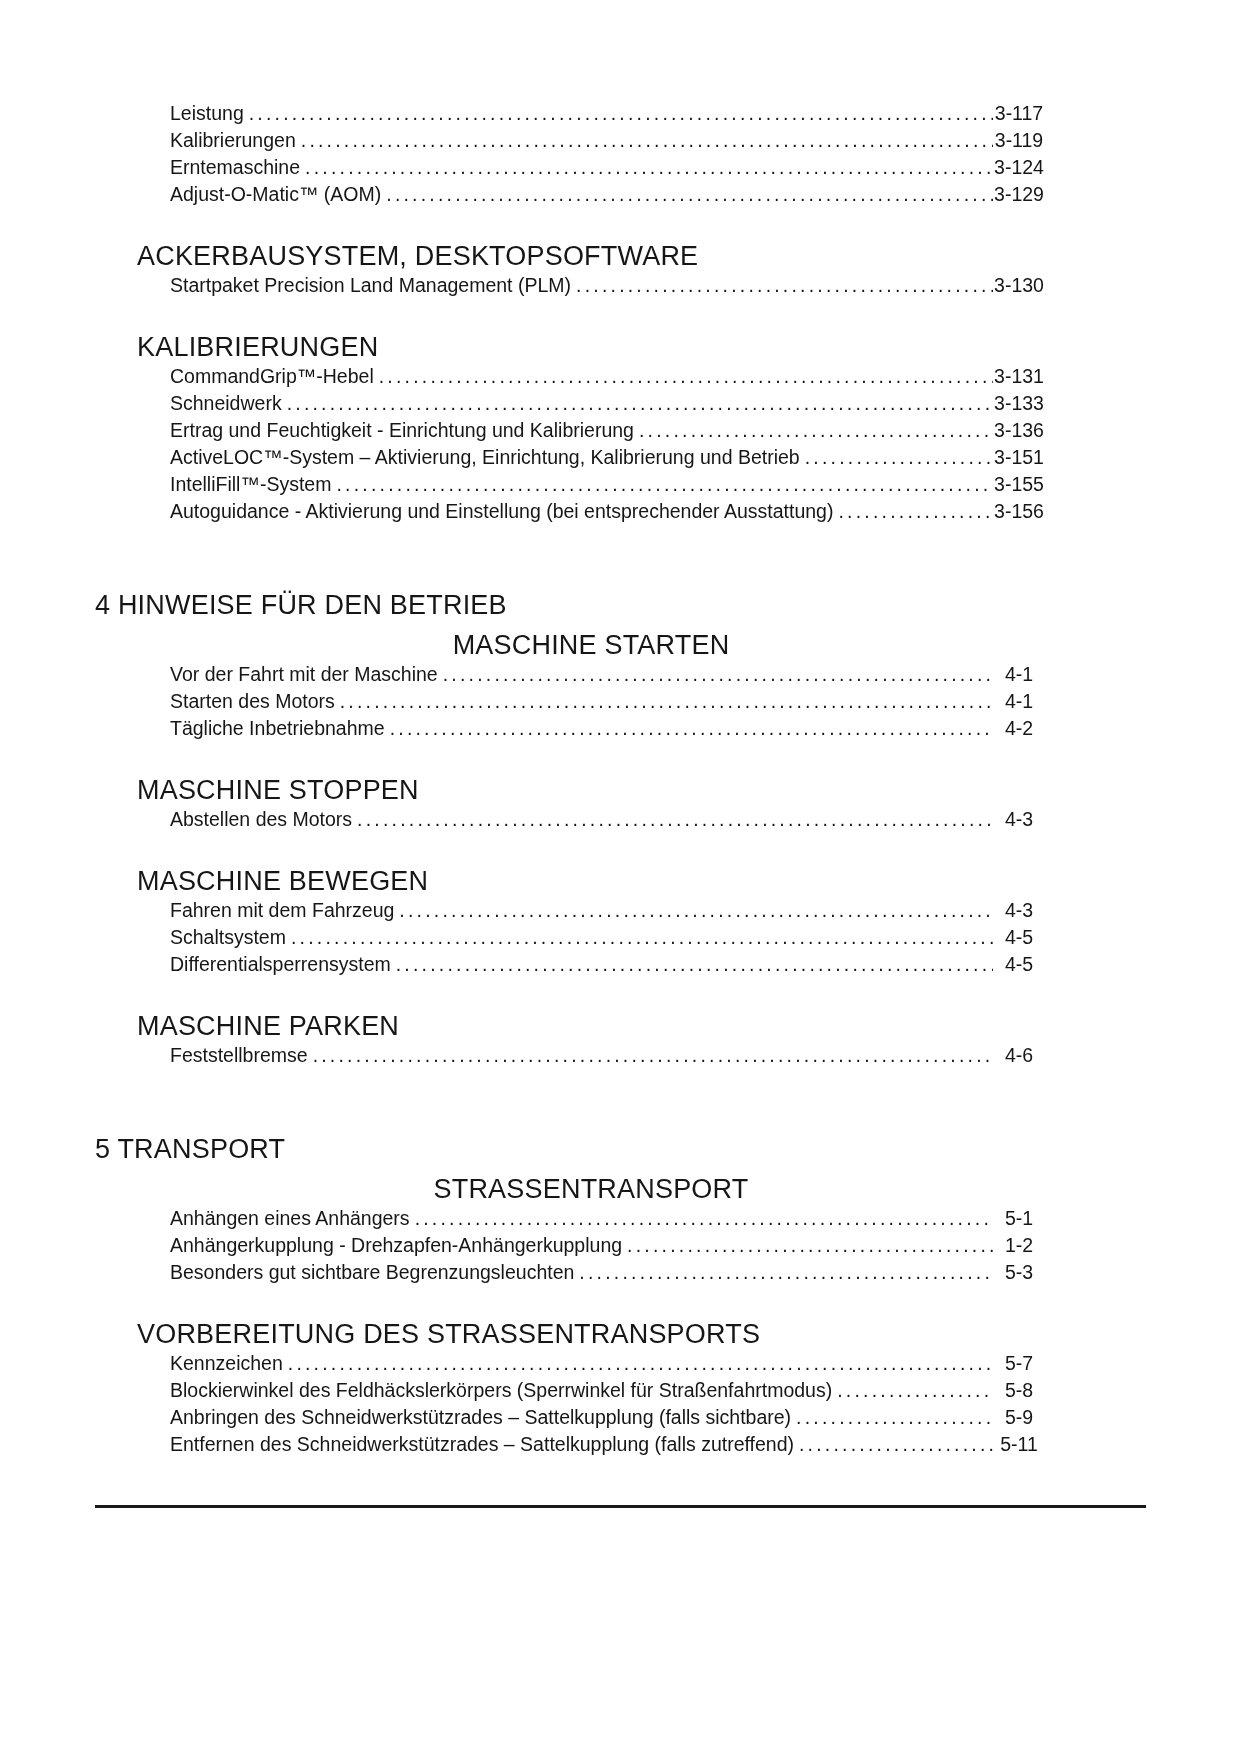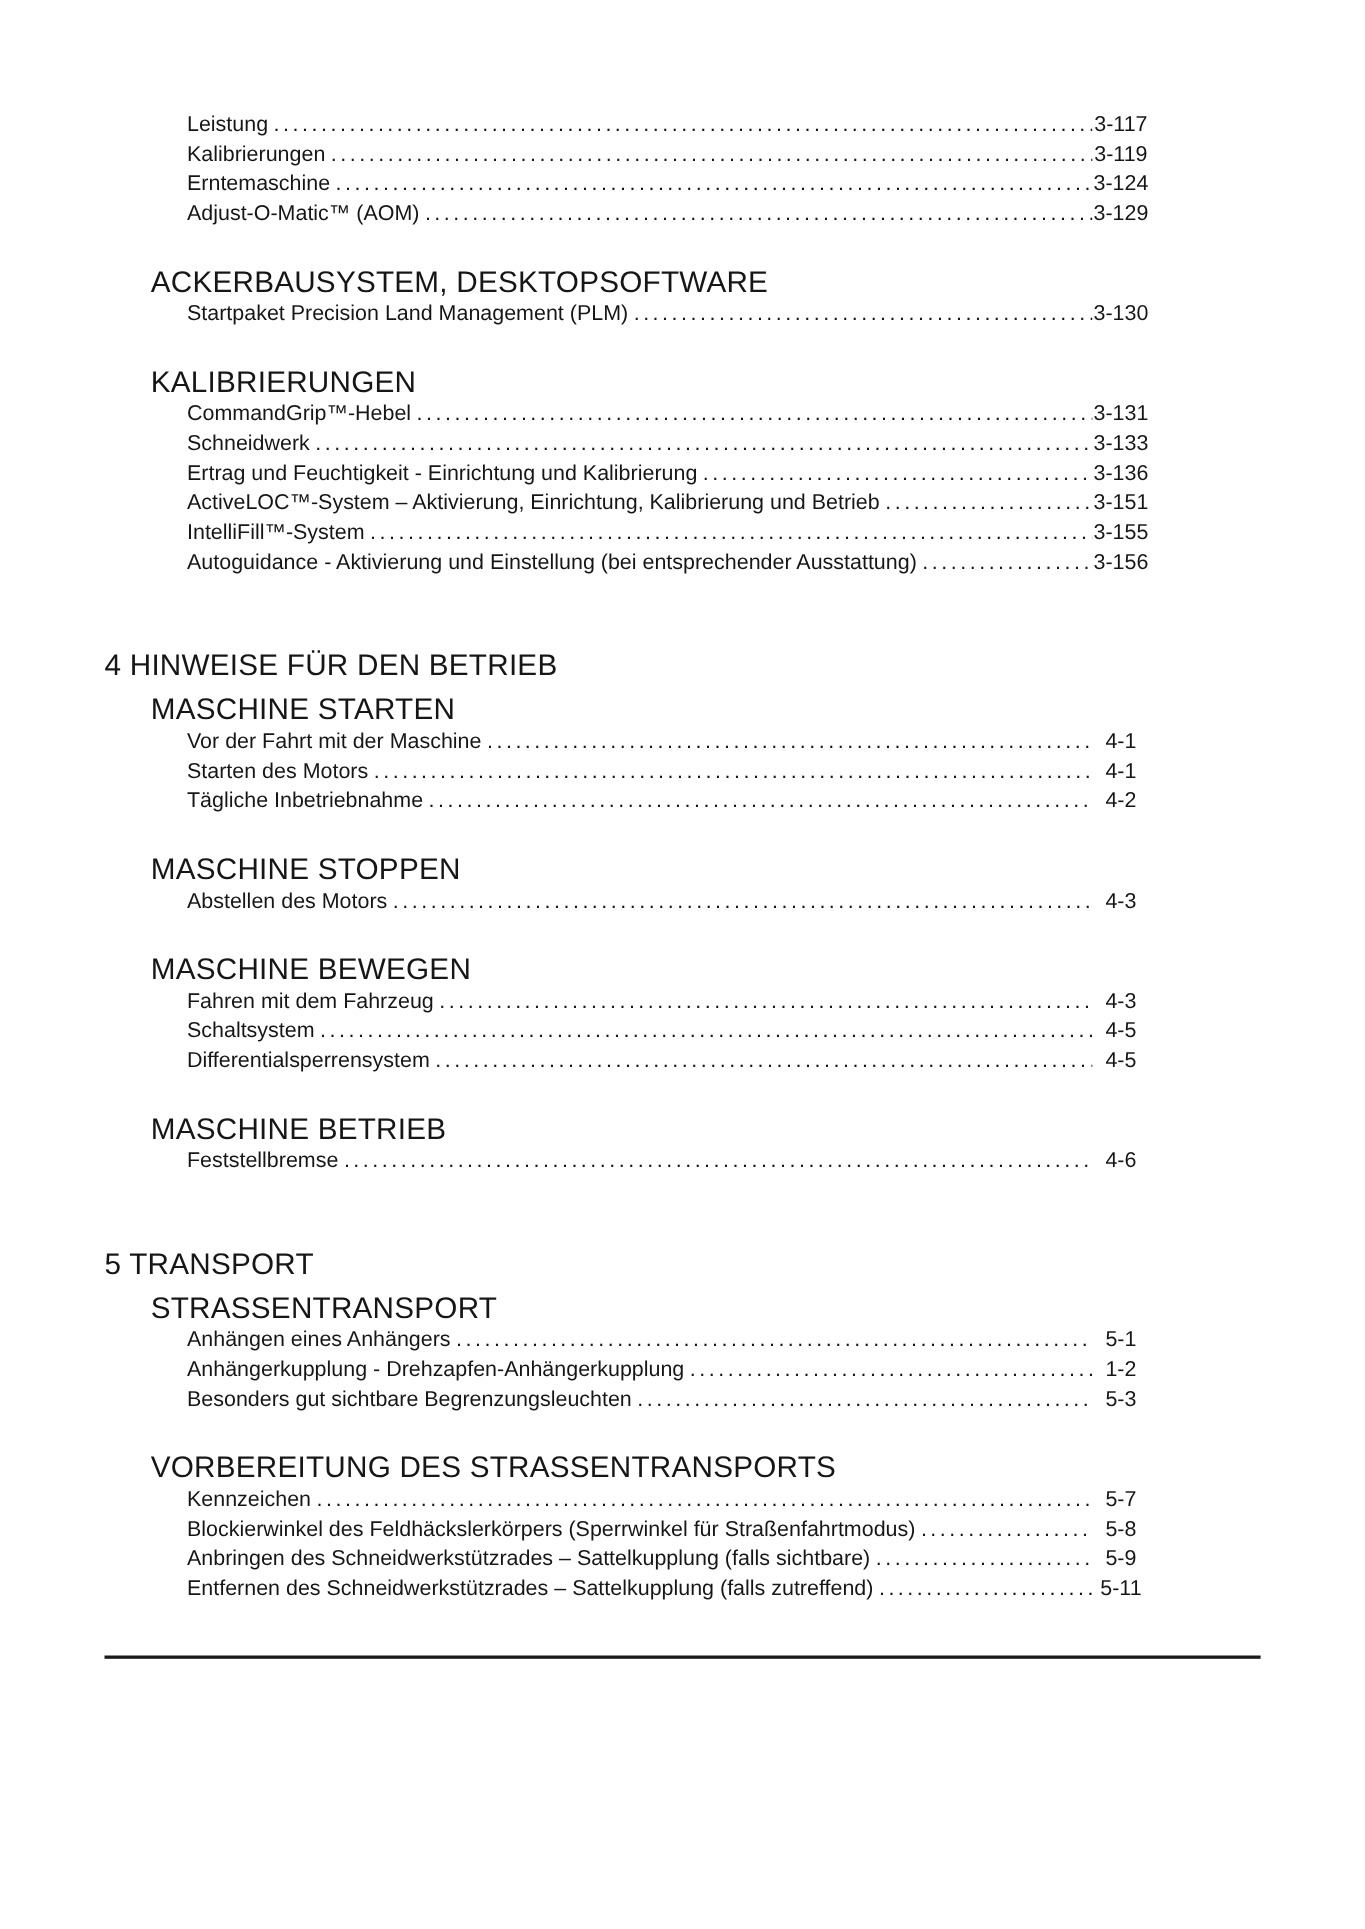--- a/index.html
+++ b/index.html
@@ -38,20 +38,21 @@
   .toc-section {
     font-size: 27px;
     line-height: 32px;
     margin-top: 32px;
     margin-left: 42px;
     letter-spacing: 0.2px;
     white-space: nowrap;
   }
   .toc-chapter + .toc-section {
     margin-top: 8px;
+    text-align: center;
   }
   .toc-group {
     margin-left: 75px;
   }
   .toc-entry {
     display: flex;
     align-items: baseline;
     font-size: 19.5px;
     line-height: 27px;
     height: 27px;
@@ -189,21 +190,21 @@
           <span class="toc-label">Schaltsystem</span>
           <span class="toc-dots">........................................................................................................................................................................................................</span>
           <span class="toc-page">4-5</span>
         </div>
         <div class="toc-entry">
           <span class="toc-label">Differentialsperrensystem</span>
           <span class="toc-dots">........................................................................................................................................................................................................</span>
           <span class="toc-page">4-5</span>
         </div>
       </div>
-      <div class="toc-section">MASCHINE BETRIEB</div>
+      <div class="toc-section">MASCHINE PARKEN</div>
       <div class="toc-group">
         <div class="toc-entry">
           <span class="toc-label">Feststellbremse</span>
           <span class="toc-dots">........................................................................................................................................................................................................</span>
           <span class="toc-page">4-6</span>
         </div>
       </div>
       <div class="toc-chapter">5 TRANSPORT</div>
       <div class="toc-section">STRASSENTRANSPORT</div>
       <div class="toc-group">

